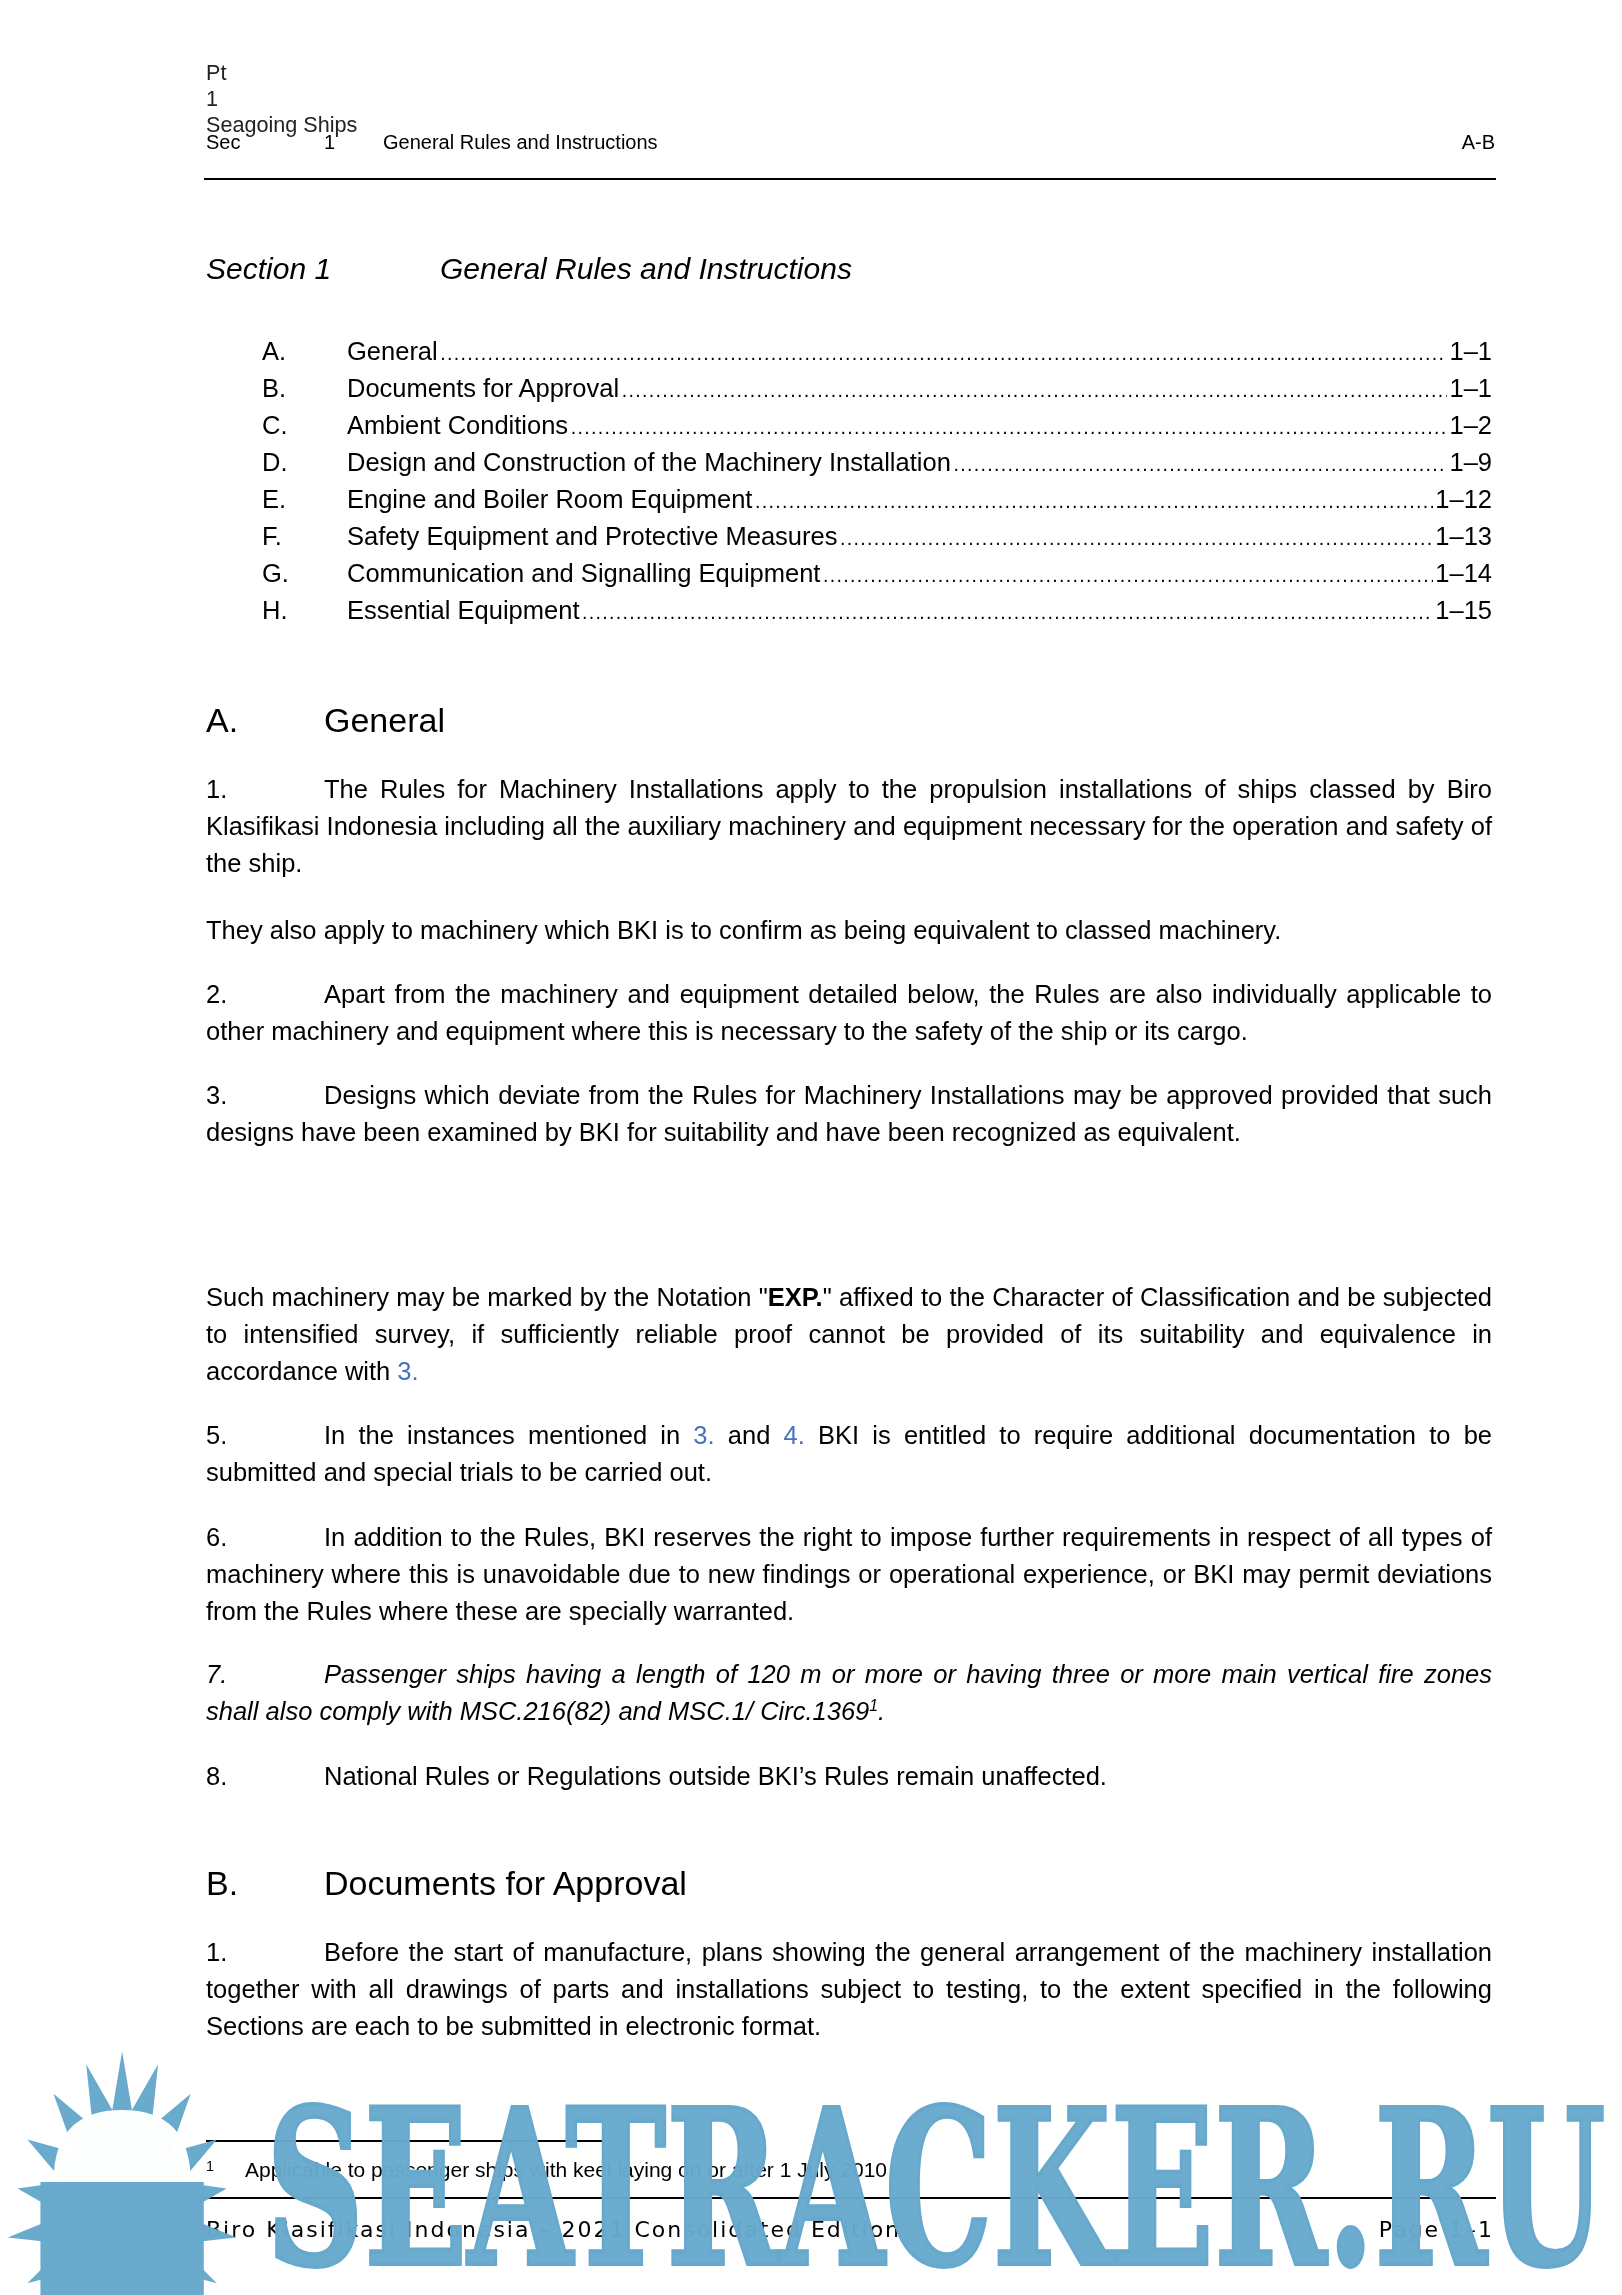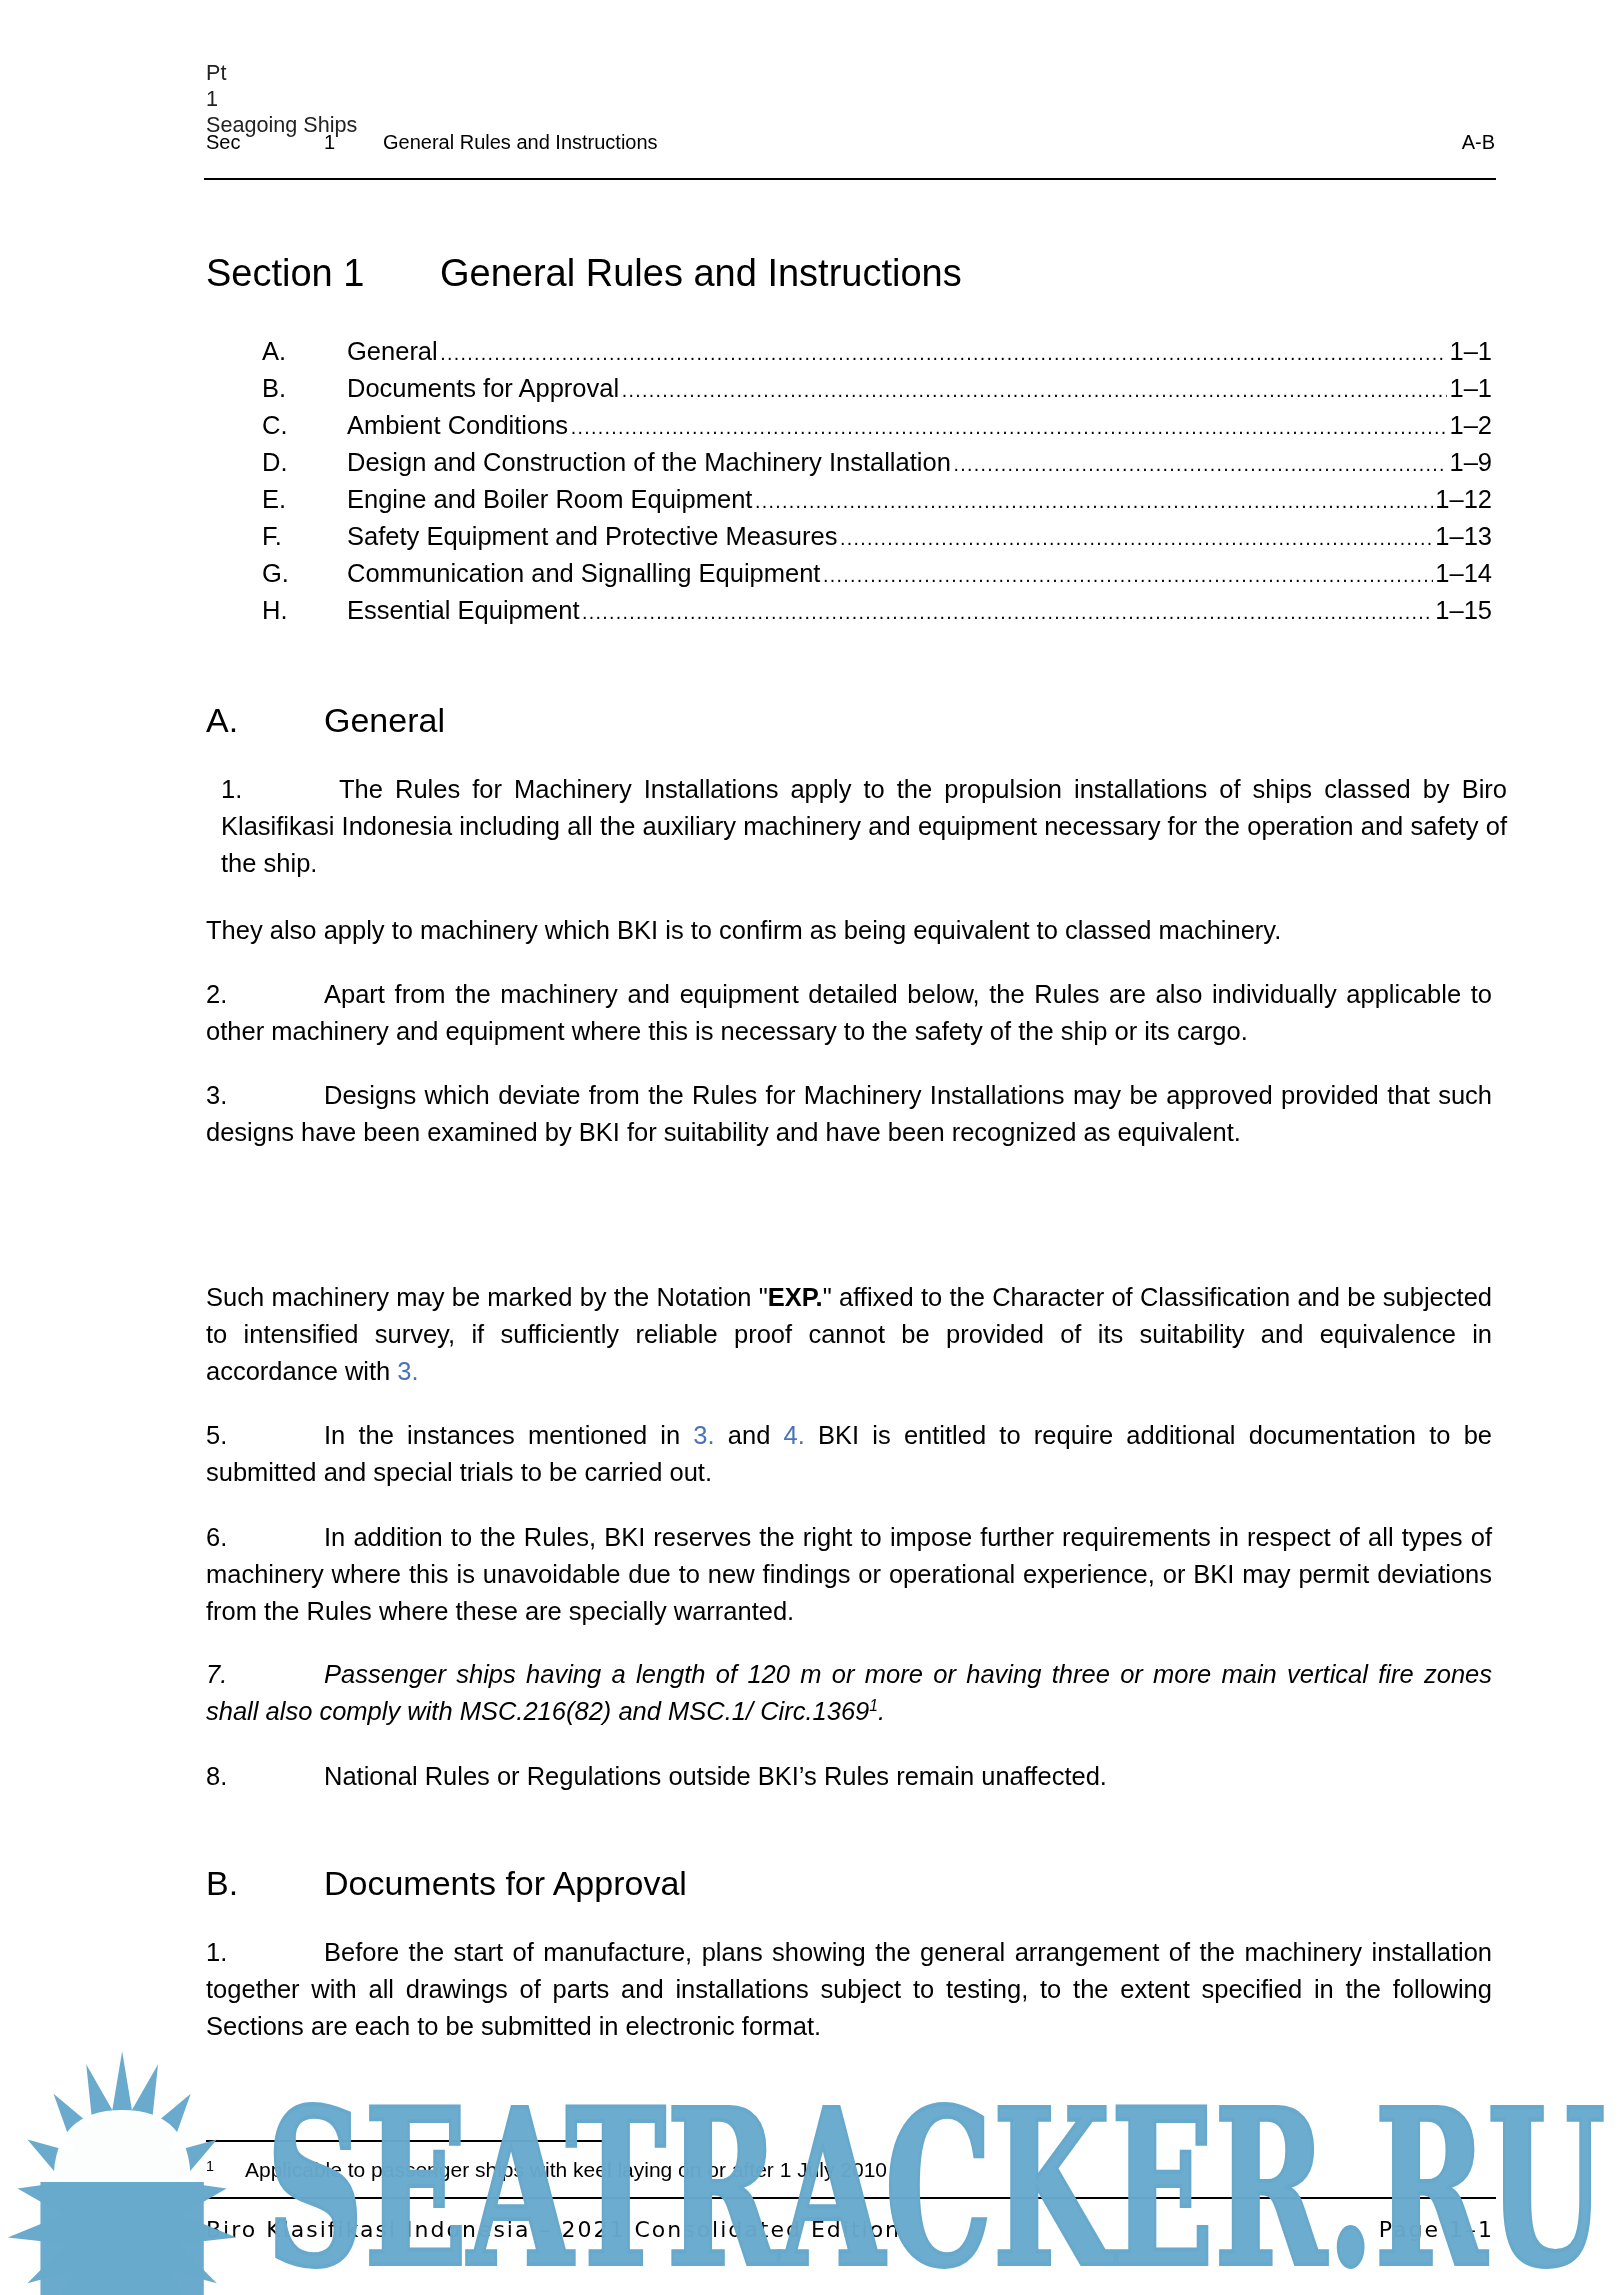--- a/index.html
+++ b/index.html
@@ -10,21 +10,21 @@
   
   .hdr-row { position:absolute; left:206px; width:1289px; display:flex; align-items:baseline; }
   .hdr-small { font-size:21.6px; color:#222;flex-direction:column; }
   .hdr-big { font-size:20px; color:#000; }
   .hdr-c1 { width:118px; }
   .hdr-c2 { width:59px; }
   .hdr-c3 { flex:1; }
   .hdr-right { text-align:right; }
   .hdr-rule { position:absolute; left:204px; width:1292px; top:178px; height:2px; background:#000; }
 
-  .sec-title { position:absolute; left:206px; top:252px; font-size:38px; display:flex; }
+  .sec-title { position:absolute; left:206px; top:252px; font-size:30px; display:flex;font-style:italic; }
   .sec-title .num { width:234px; }
 
   .toc { position:absolute; left:262px; top:337px; width:1230px; }
   .toc-row { display:flex; align-items:baseline; font-size:25.5px; height:37px; }
   .toc-letter { width:85px; }
   .toc-title { white-space:nowrap; }
   .toc-dots { flex:1; overflow:hidden; white-space:nowrap; margin:0 2.6px; color:#000; font-size:19.6px; letter-spacing:1.3px; }
   .toc-dots::after { content:"..................................................................................................................................................................................................................................................................................................................................................................."; }
   .toc-page { white-space:nowrap; }
 
@@ -119,21 +119,21 @@
       <span class="toc-dots"></span>
       <span class="toc-page">1–15</span>
     </div>
   </div>
 
   <div class="h2" style="top:701px;">
     <span class="num">A.</span>
     <span>General</span>
   </div>
 
-  <div class="para" style="top:771px;margin-left:15px;">
+  <div class="para" style="top:771px;">
     <span class="pnum">1.</span><span>The Rules for Machinery Installations apply to the propulsion installations of ships classed by Biro Klasifikasi Indonesia including all the auxiliary machinery and equipment necessary for the operation and safety of the ship.</span>
   </div>
   <div class="para" style="top:912px;">
     <span>They also apply to machinery which BKI is to confirm as being equivalent to classed machinery.</span>
   </div>
   <div class="para" style="top:976px;">
     <span class="pnum">2.</span><span>Apart from the machinery and equipment detailed below, the Rules are also individually applicable to other machinery and equipment where this is necessary to the safety of the ship or its cargo.</span>
   </div>
   <div class="para" style="top:1077px;">
     <span class="pnum">3.</span><span>Designs which deviate from the Rules for Machinery Installations may be approved provided that such designs have been examined by BKI for suitability and have been recognized as equivalent.</span>

